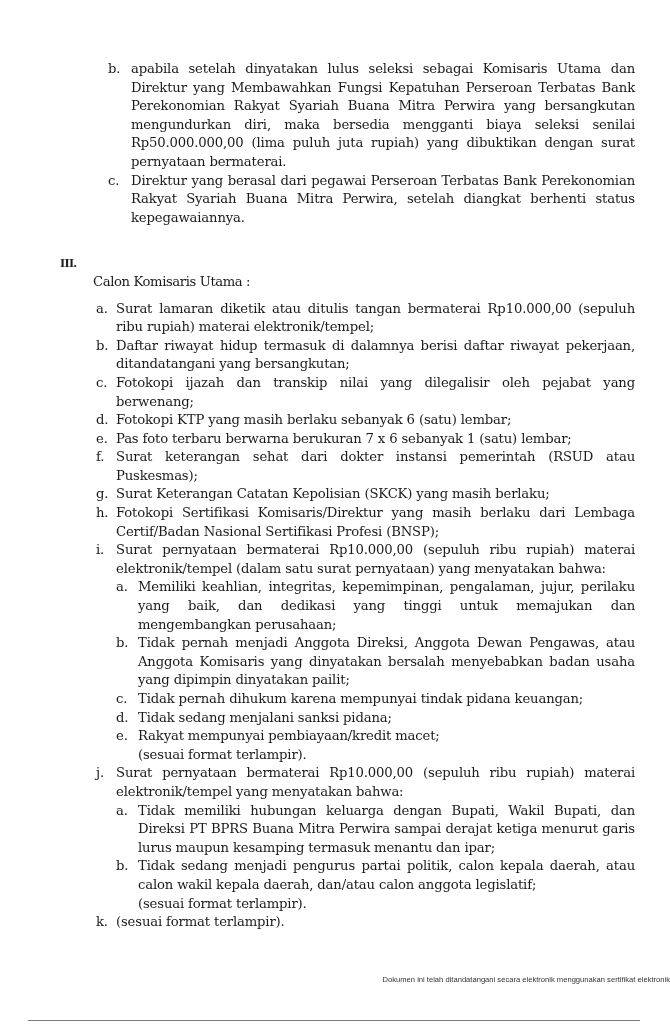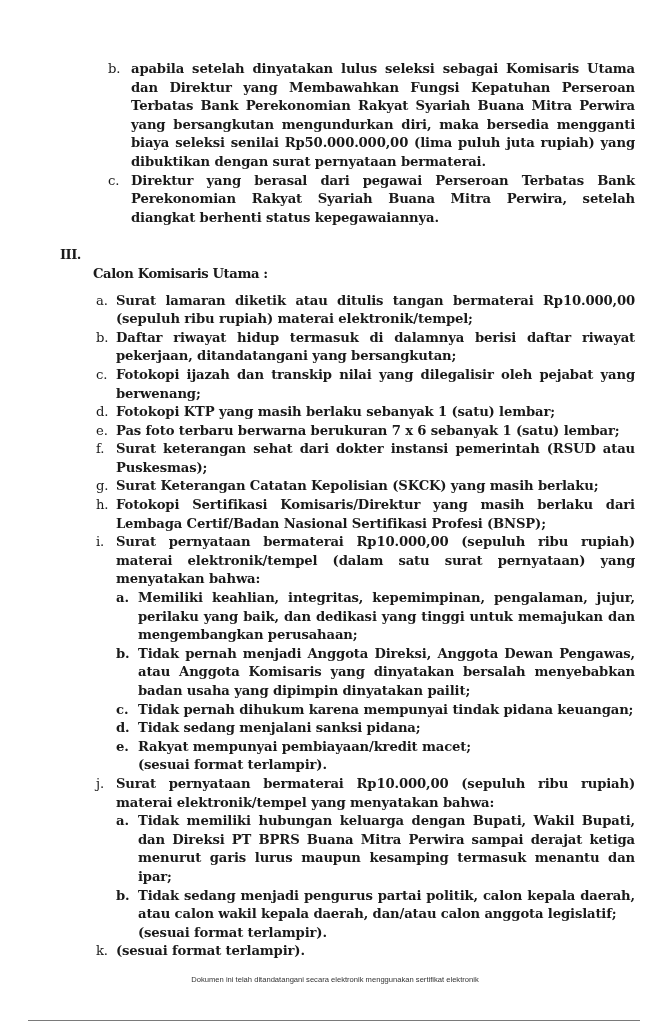--- a/index.html
+++ b/index.html
@@ -8,40 +8,40 @@
       font-family: "DejaVu Serif", "Liberation Serif", serif;
       color: #1a1a1a;
     }
     .page { position: absolute; left: 0; top: 0; width: 670px; height: 1024px; }
     .content {
       position: absolute; left: 60px; top: 60px; width: 575px;
       font-size: 13.2px; line-height: 18.6px; letter-spacing: -0.15px;
     }
     .item { display: flex; }
     .item .marker { flex: 0 0 auto; }
-    .item .text { flex: 1 1 auto; text-align: justify; font-weight: bold; }
+    .item .text { flex: 1 1 auto; text-align: justify; }
     .item .text.last-left { text-align-last: left; }
 
     
     .top-list { margin-left: 48px; }
     .top-list .marker { width: 23px; }
 
-    .section-head { display: flex; margin-top: 19px; font-weight: bold; letter-spacing: -0.6px; }
+    .section-head { display: flex; margin-top: 27px; font-weight: bold; letter-spacing: -0.6px; font-family: Liberation Serif, serif; }
     .section-head .roman { width: 33px; }
-    .section-sub { margin-left: 33px; font-weight: bold; letter-spacing: -0.4px; }
+    .section-sub { margin-left: 33px; font-weight: normal; letter-spacing: -0.4px; }
 
     .main-list { margin-left: 36px; margin-top: 8px; }
     .main-list > .item > .marker { width: 20px; }
 
     .sub-list { margin-left: 0; }
     .sub-list .marker { width: 22px; }
     .note { }
 
     .footer {
-      position: absolute; left: 0; top: 975px; width: 670px; text-align: center;
+      position: absolute; left: 0; top: 975px; width: 670px; text-align: right;
       font-family: "Liberation Sans", "DejaVu Sans", sans-serif;
       font-size: 7.6px; line-height: 10px; color: #333333;
     }
     .footer-rule {
       position: absolute; left: 28px; top: 1020px; width: 612px; height: 1px;
       background: #7a7a7a;
     }
   </style>
 </head>
 <body>
@@ -73,21 +73,21 @@
       <div class="item">
         <span class="marker">b.</span>
         <span class="text last-left">Daftar riwayat hidup termasuk di dalamnya berisi daftar riwayat pekerjaan, ditandatangani yang bersangkutan;</span>
       </div>
       <div class="item">
         <span class="marker">c.</span>
         <span class="text last-left">Fotokopi ijazah dan transkip nilai yang dilegalisir oleh pejabat yang berwenang;</span>
       </div>
       <div class="item">
         <span class="marker">d.</span>
-        <span class="text last-left">Fotokopi KTP yang masih berlaku sebanyak 1 (satu) lembar;</span>
+        <span class="text last-left">Fotokopi KTP yang masih berlaku sebanyak 6 (satu) lembar;</span>
       </div>
       <div class="item">
         <span class="marker">e.</span>
         <span class="text last-left">Pas foto terbaru berwarna berukuran 7 x 6 sebanyak 1 (satu) lembar;</span>
       </div>
       <div class="item">
         <span class="marker">f.</span>
         <span class="text last-left">Surat keterangan sehat dari dokter instansi pemerintah (RSUD atau Puskesmas);</span>
       </div>
       <div class="item">

